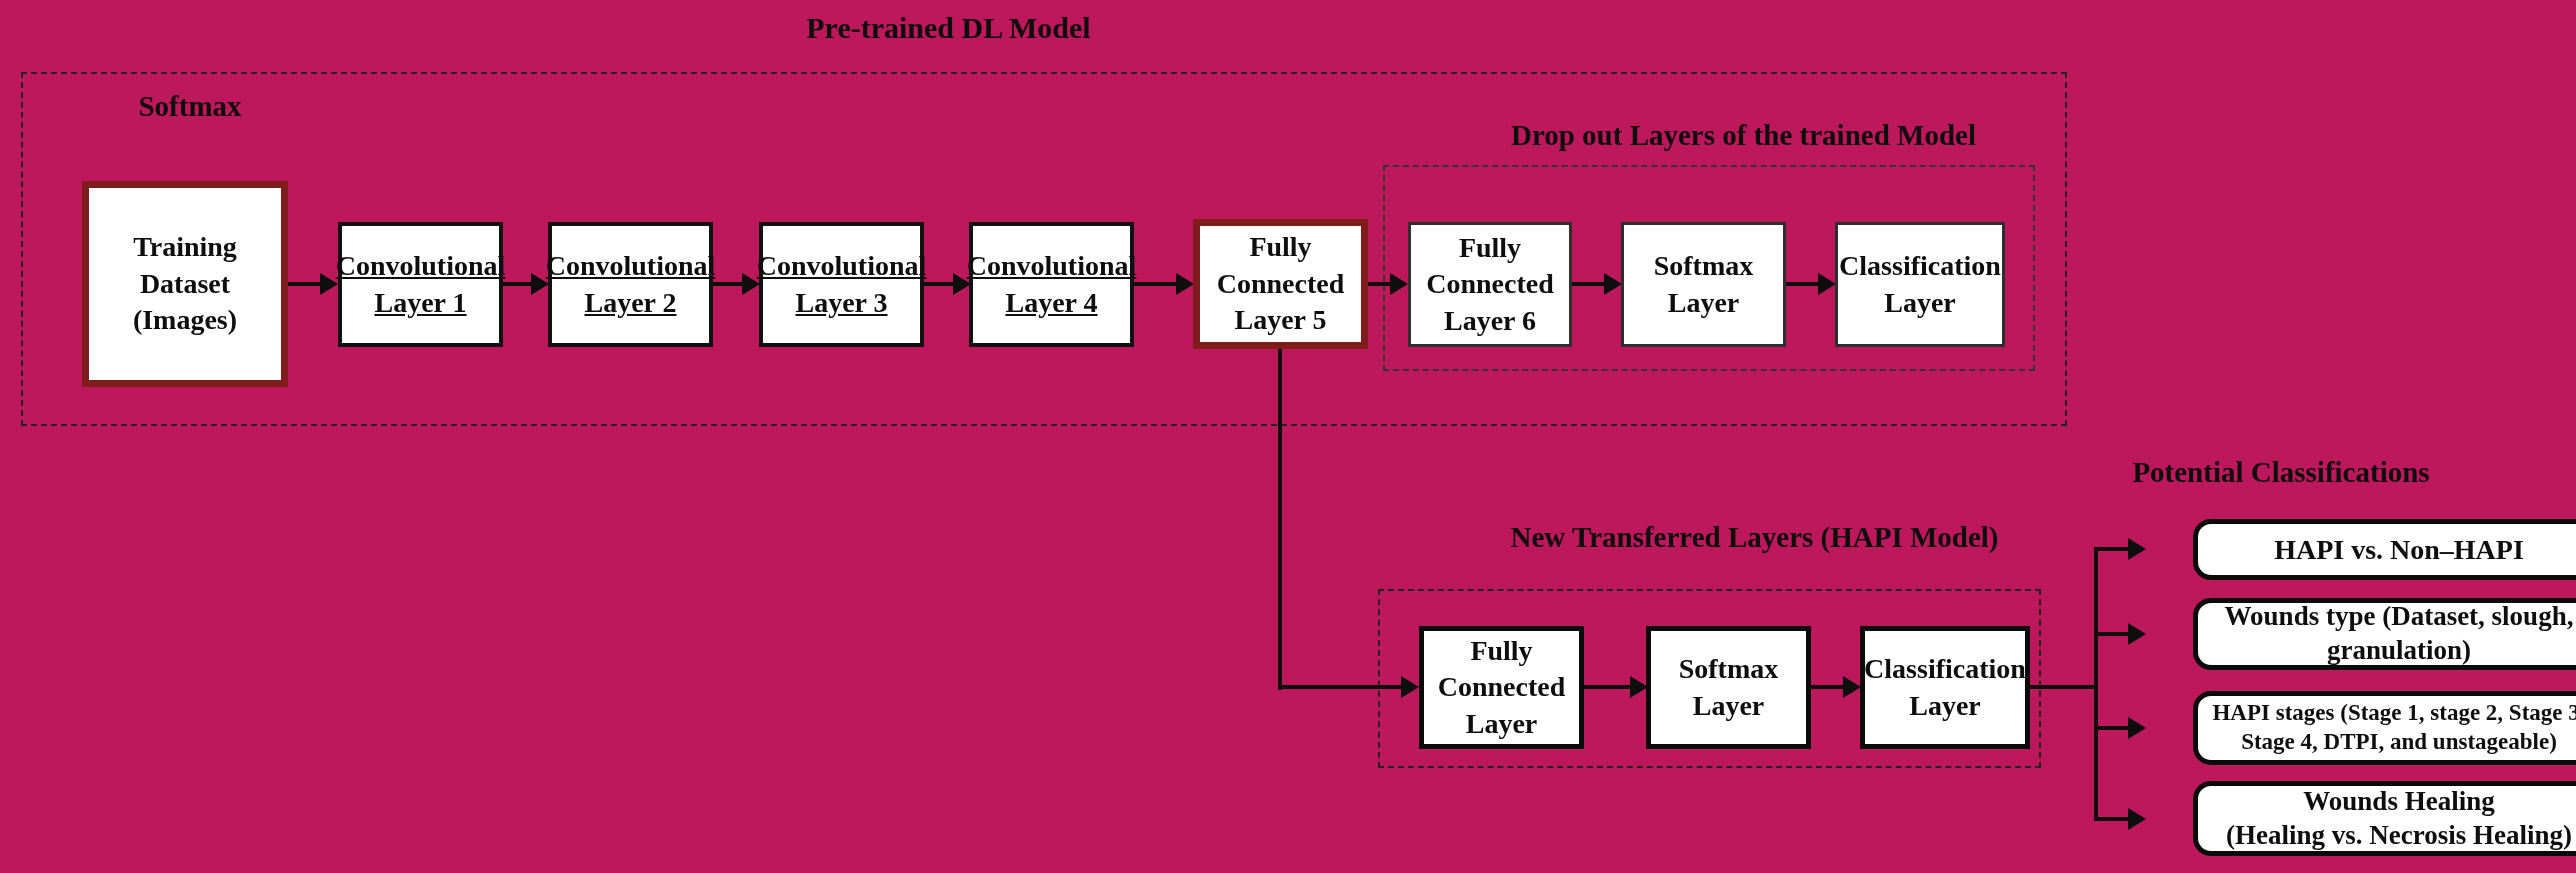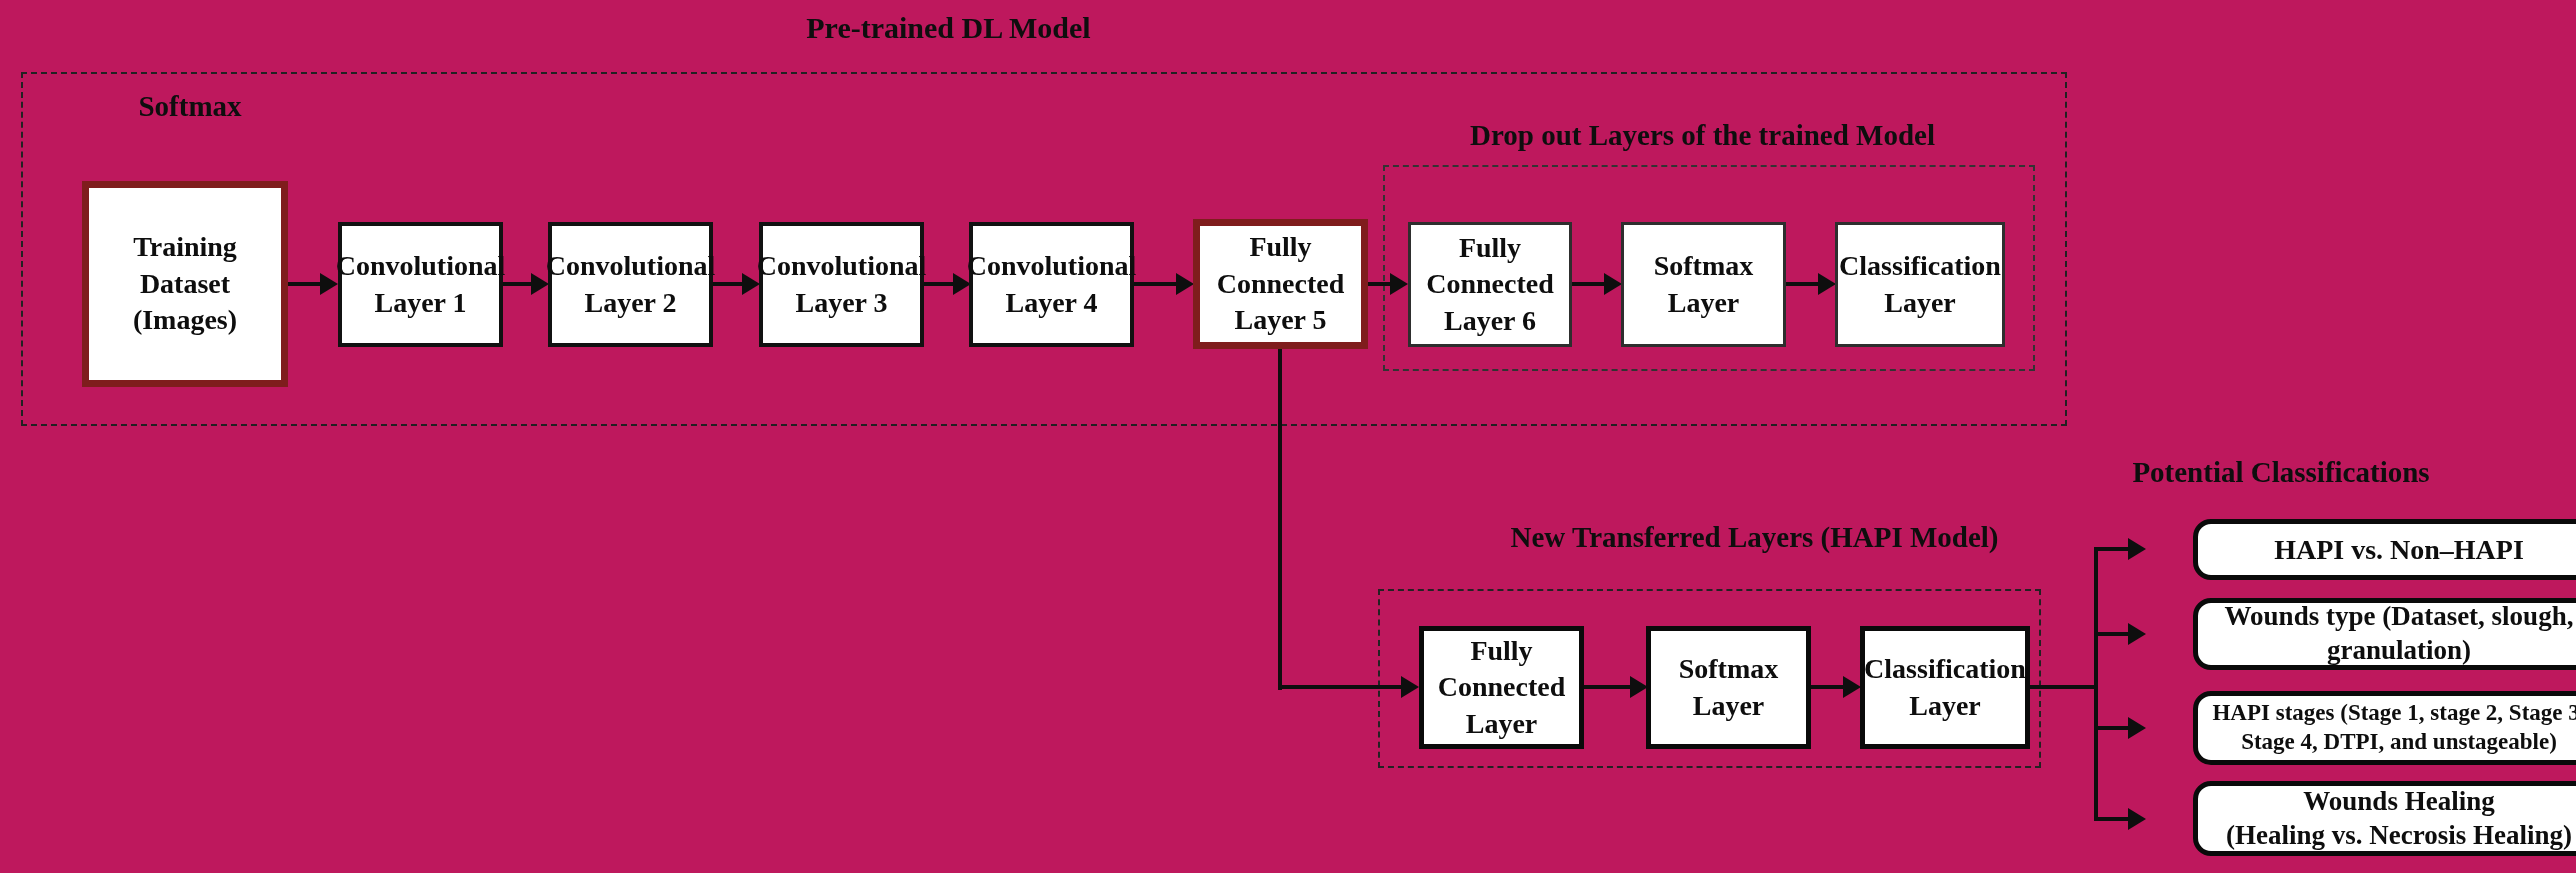--- a/index.html
+++ b/index.html
@@ -26,21 +26,21 @@
     background:#fff;
     display:flex;
     align-items:center;
     justify-content:center;
     text-align:center;
     white-space:pre-line;
     font-size:28px;
     line-height:1.3;
   }
   .b-thick{border:7px solid #7f1d1d;}
-  .b-solid{border:4.3px solid #111;}
+  .b-solid{border:4.3px solid #111;text-decoration:underline;}
   .b-thin{border:3px solid #2e2e2e;}
   .b-heavy{border:5.5px solid #0a0a0a;}
   .rounded{
     border:5.5px solid #0a0a0a;
     border-radius:18px;
     line-height:1.25;
     margin-left:48px;
   }
   
   .lbl{
@@ -69,21 +69,21 @@
 <body>
 
 <div class="canvas">
 
   <div class="dashedbox" style="left:21px;top:72px;width:2046px;height:354px;"></div>
   <div class="dashedbox" style="left:1383px;top:165px;width:652px;height:206px;border-color:#333;"></div>
   <div class="dashedbox" style="left:1378px;top:589px;width:663px;height:179px;"></div>
 
   <div class="lbl lbl-title" style="left:675px;top:11px;width:547px;">Pre-trained DL Model</div>
   <div class="lbl" style="left:99px;top:90px;width:182px;">Softmax</div>
-  <div class="lbl" style="left:1429px;top:119px;width:547px;">Drop out Layers of the trained Model</div>
+  <div class="lbl" style="left:1429px;top:119px;width:547px;text-align:right;">Drop out Layers of the trained Model</div>
   <div class="lbl" style="left:1481px;top:521px;width:547px;">New Transferred Layers (HAPI Model)</div>
   <div class="lbl" style="left:2068px;top:456px;width:426px;">Potential Classifications</div>
 
   <div class="arrow-r" style="left:288px;top:282px;width:32px;"></div>
   <div class="arrow-r" style="left:502px;top:282px;width:29px;"></div>
   <div class="arrow-r" style="left:713px;top:282px;width:29px;"></div>
   <div class="arrow-r" style="left:924px;top:282px;width:29px;"></div>
   <div class="arrow-r" style="left:1134px;top:282px;width:42px;"></div>
   <div class="arrow-r" style="left:1368px;top:282px;width:22.5px;"></div>
   <div class="arrow-r" style="left:1572px;top:282px;width:32px;"></div>

